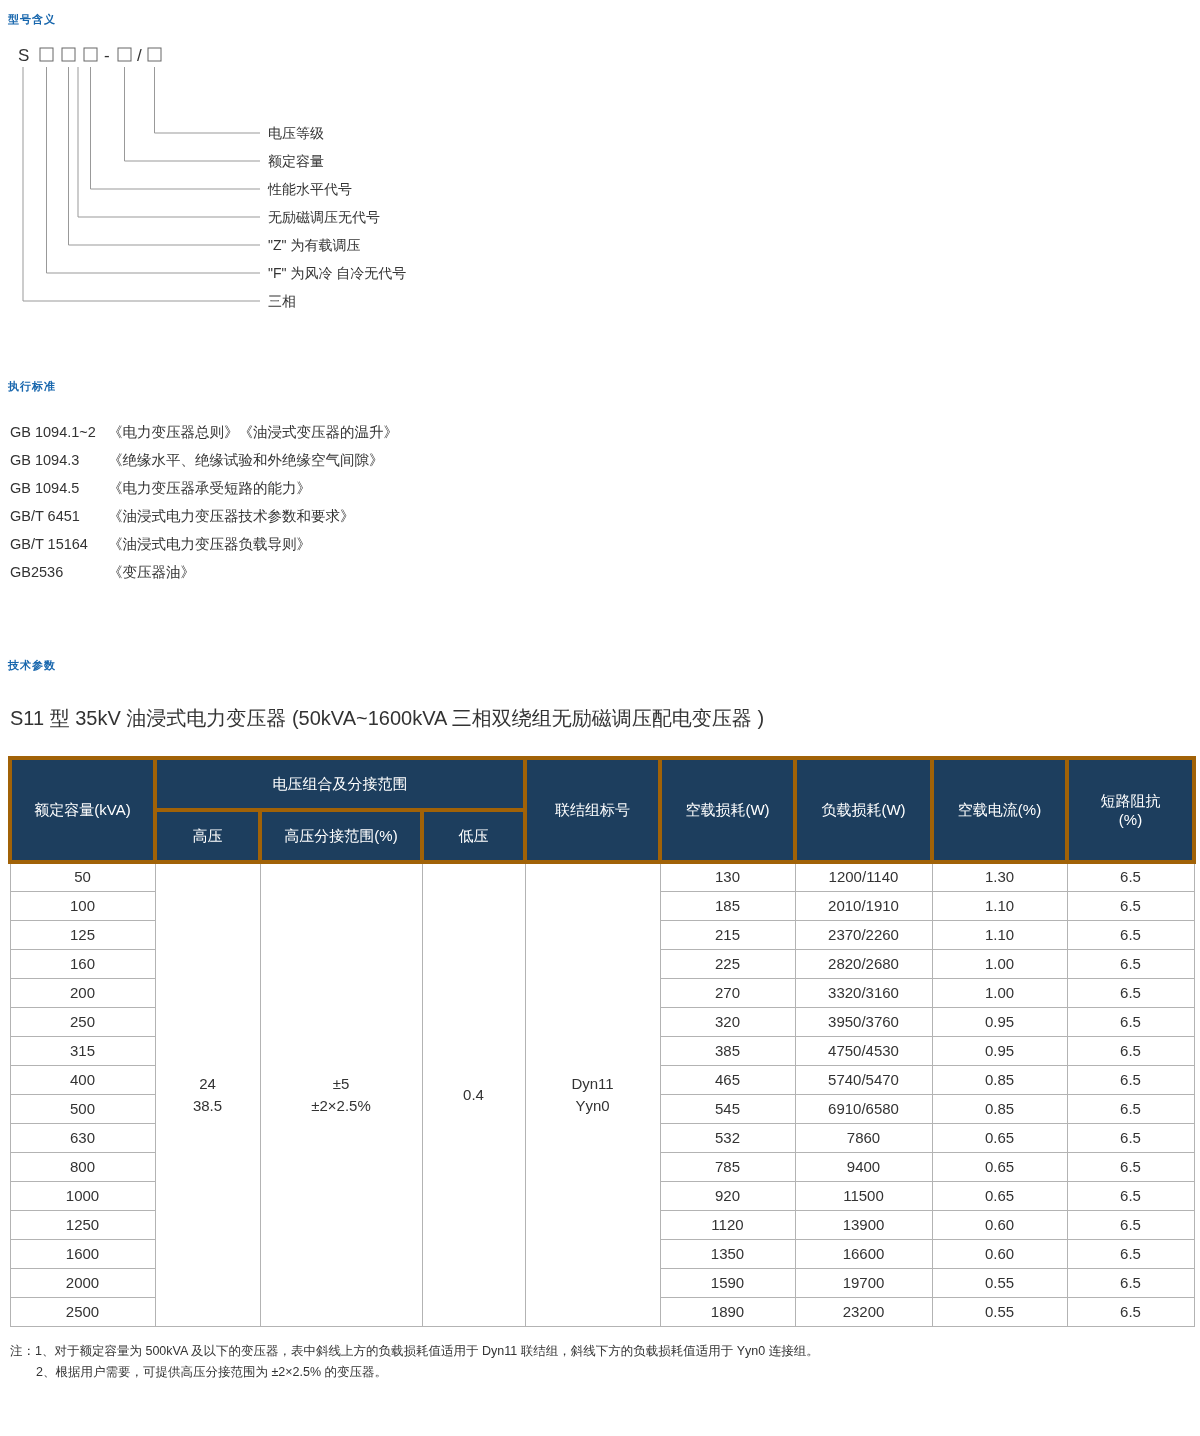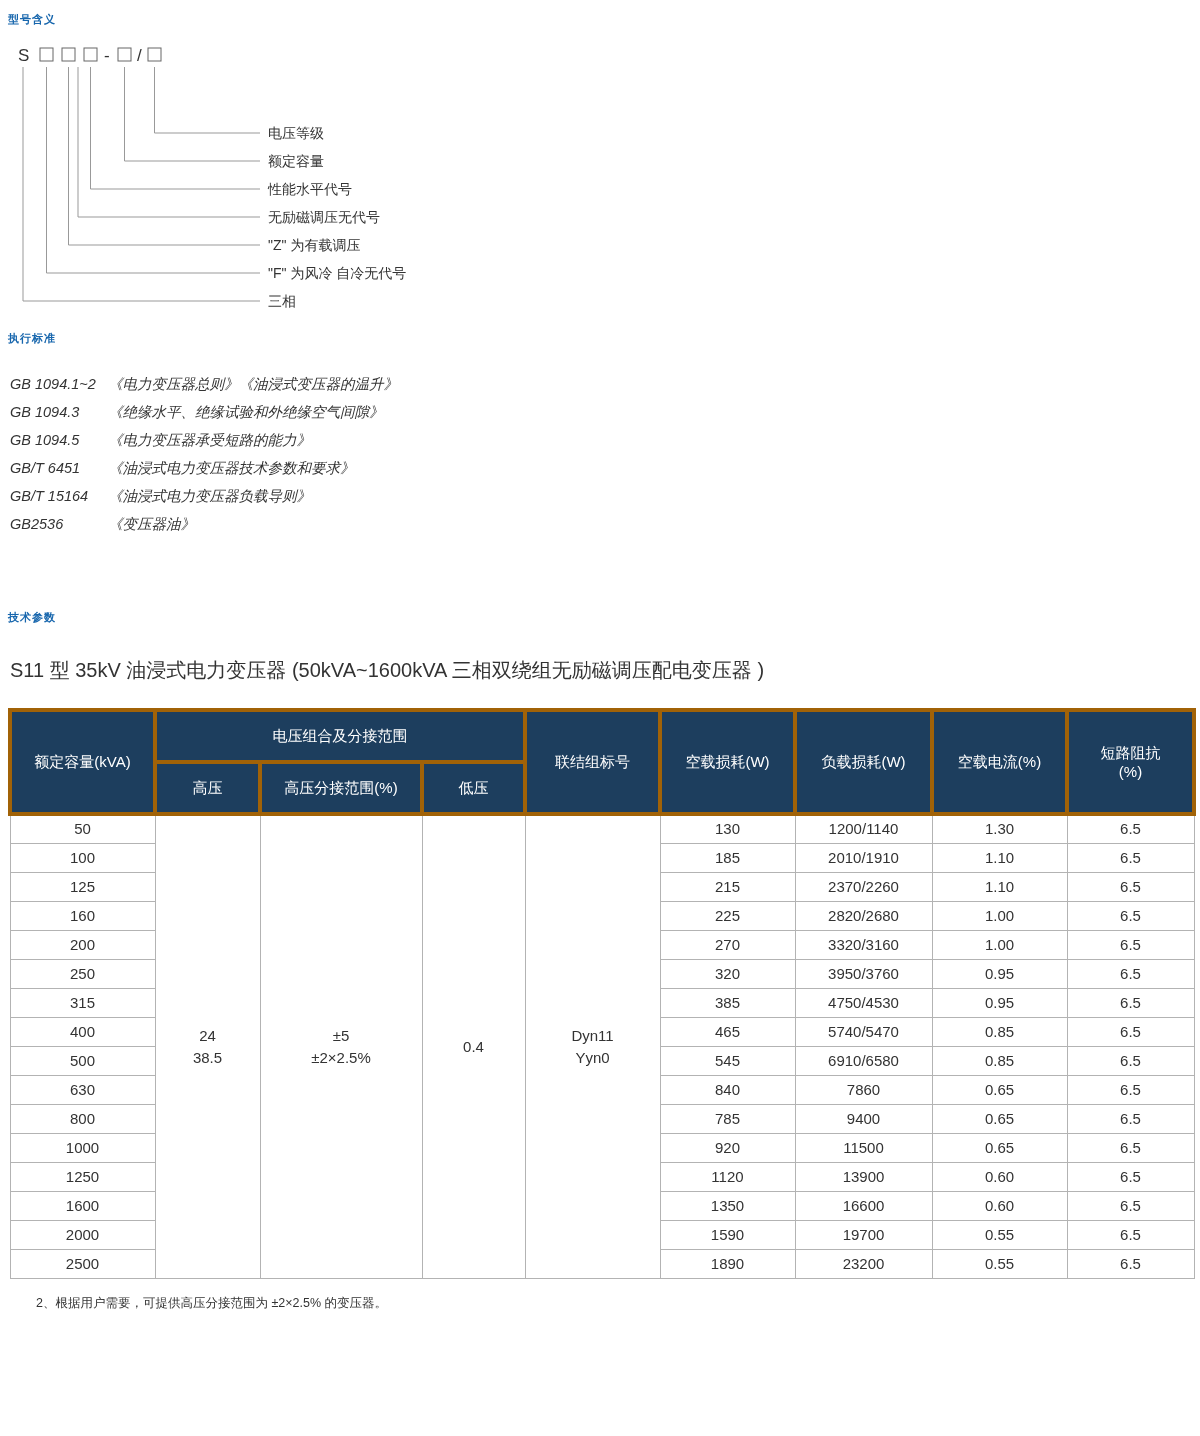--- a/index.html
+++ b/index.html
@@ -16,23 +16,23 @@
     font-size: 11px;
     font-weight: bold;
     color: #1766ad;
     letter-spacing: 1px;
   }
 
   
   .model-diagram-wrap { margin: 14px 0 0 2px; height: 290px; }
 
   
-  .standards-title { }
+  .standards-title { margin-top: 48px; }
   .standards-list { margin: 24px 0 0 2px; font-size: 14.5px; }
-  .std-row { display: flex; line-height: 28px; font-style: italic; }
+  .std-row { display: flex; line-height: 28px; }
   .std-code { width: 98px; flex: 0 0 98px; }
   .std-desc { flex: 1; }
 
   
   .tech-title { margin-top: 72px; }
   .tech-subtitle {
     margin: 32px 0 0 2px;
     font-size: 20px;
     color: #333;
   }
@@ -228,21 +228,21 @@
         </tr>
         <tr>
           <td>500</td>
           <td>545</td>
           <td>6910/6580</td>
           <td>0.85</td>
           <td>6.5</td>
         </tr>
         <tr>
           <td>630</td>
-          <td>840</td>
+          <td>532</td>
           <td>7860</td>
           <td>0.65</td>
           <td>6.5</td>
         </tr>
         <tr>
           <td>800</td>
           <td>785</td>
           <td>9400</td>
           <td>0.65</td>
           <td>6.5</td>
@@ -279,16 +279,17 @@
           <td>2500</td>
           <td>1890</td>
           <td>23200</td>
           <td>0.55</td>
           <td>6.5</td>
         </tr>
       </tbody>
   </table>
 
   <div class="notes">
+      <div>注：1、对于额定容量为 500kVA 及以下的变压器，表中斜线上方的负载损耗值适用于 Dyn11 联结组，斜线下方的负载损耗值适用于 Yyn0 连接组。</div>
       <div class="note-line2">2、根据用户需要，可提供高压分接范围为 ±2×2.5% 的变压器。</div>
     </div>
 
 </div>
 
 </body></html>

